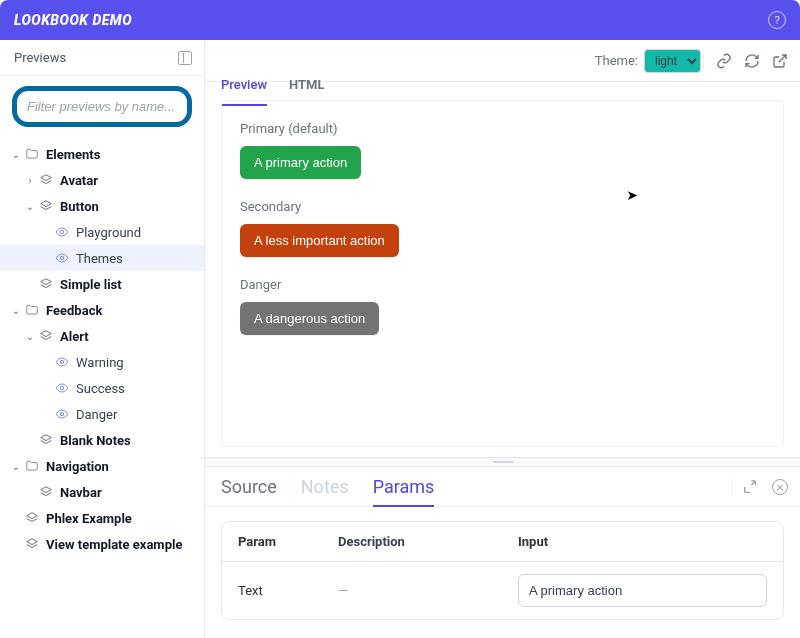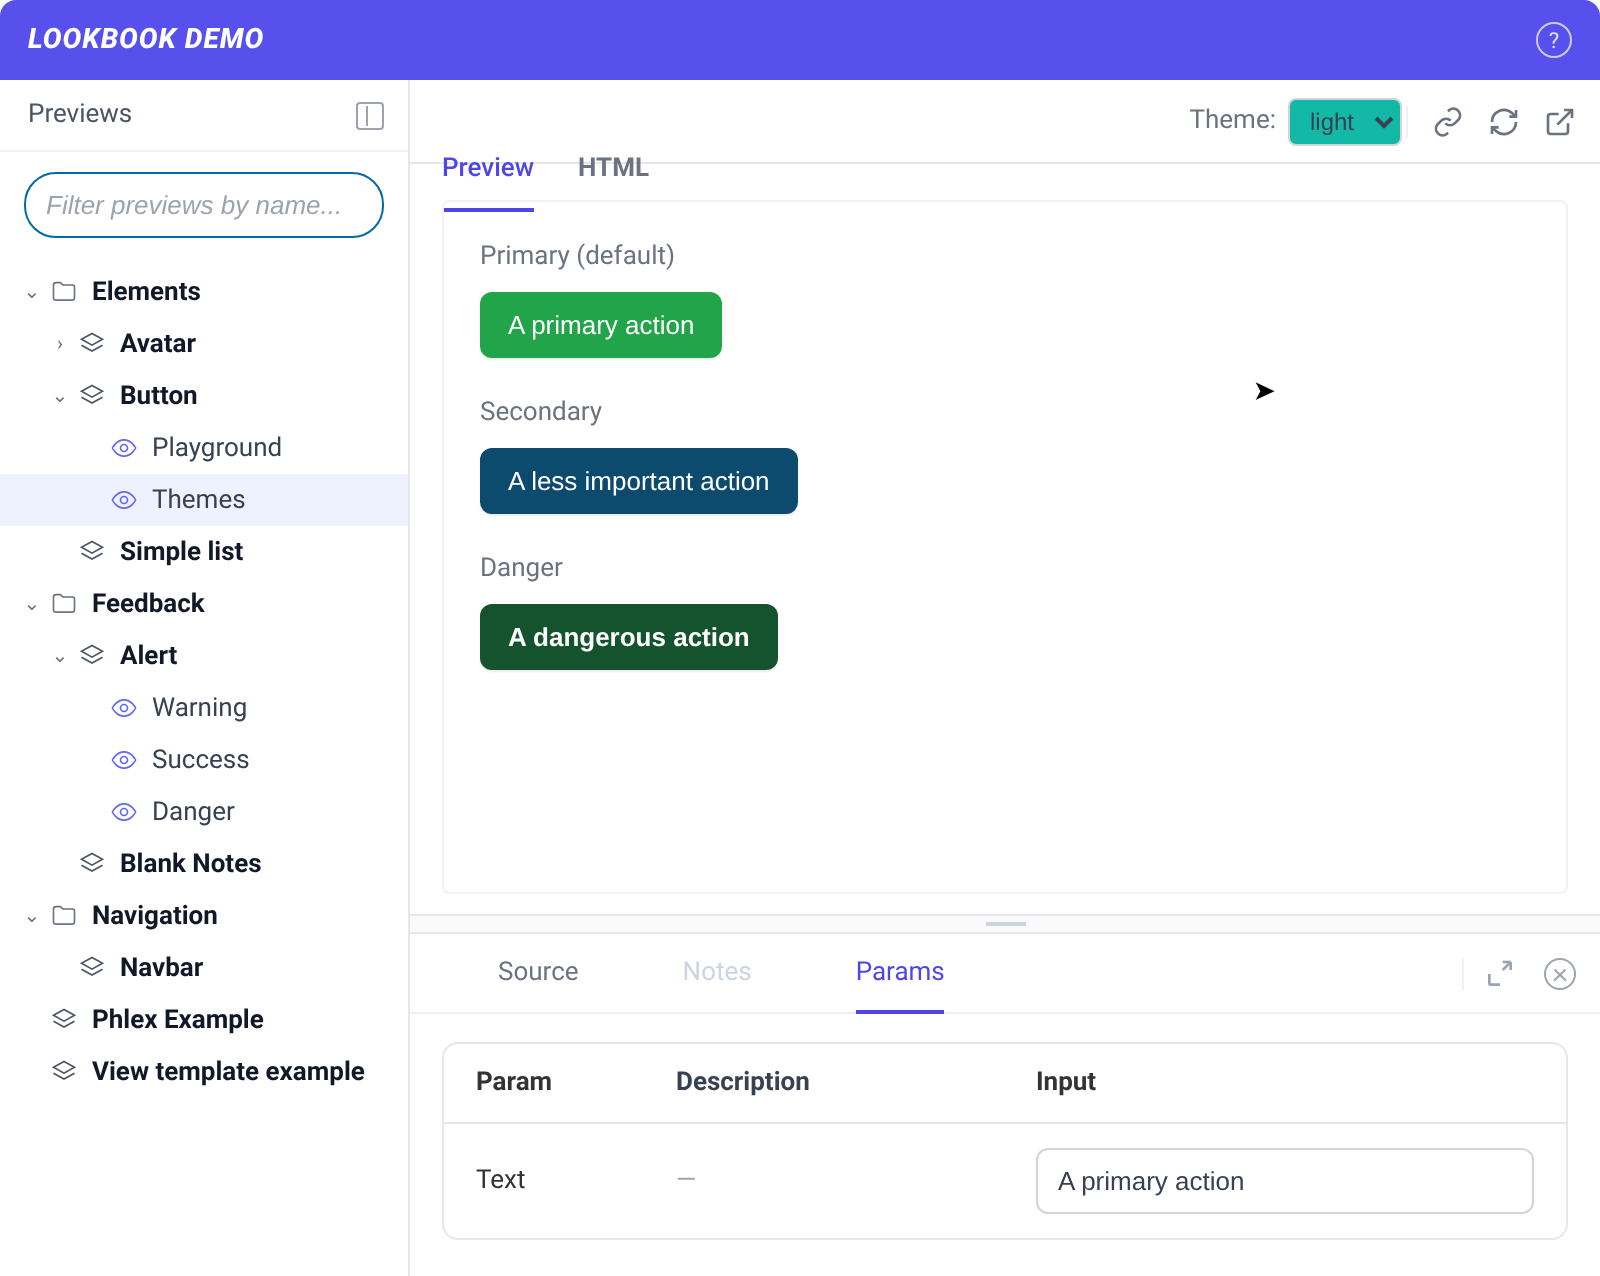--- a/index.html
+++ b/index.html
@@ -8,21 +8,21 @@
 .header { background: #5850EC; color: #fff; height: 40px; display: flex; align-items: center; padding: 0 14px; justify-content: space-between; }
 .header .title { font-weight: 800; font-size: 14px; letter-spacing: 0.5px; font-style: italic; }
 .header .help { width: 18px; height: 18px; border: 1.5px solid rgba(255,255,255,0.7); border-radius: 50%; display:flex; align-items:center; justify-content:center; font-size:11px; color:rgba(255,255,255,0.85); cursor:pointer; }
 .body { display: flex; flex: 1; min-height: 0; }
 .sidebar { width: 205px; border-right: 1px solid #e5e7eb; display:flex; flex-direction:column; background:#fff;}
 .sidebar-head { display:flex; align-items:center; justify-content:space-between; padding: 10px 12px 10px 14px; border-bottom: 1px solid #eef0f2;}
 .sidebar-head .label { font-size: 13px; color:#4b5563;}
 .sidebar-head .collapse { width:14px; height:14px; border:1.3px solid #9ca3af; border-radius:2px; position:relative; cursor:pointer;}
 .sidebar-head .collapse:after { content:""; position:absolute; left:4px; top:1px; bottom:1px; width:1.3px; background:#9ca3af;}
 .search { padding: 10px 12px; }
-.search input { width:100%; padding:8px 10px; border:1px solid #0369a1; border-radius:16px; font-size:13px; font-style:italic; color:#4b5563; outline:none;}
+.search input { width:100%; padding:8px 10px; border:5px solid #0369a1; border-radius:16px; font-size:13px; font-style:italic; color:#4b5563; outline:none;}
 .search input::placeholder { color:#9ca3af; font-style: italic;}
 .tree { padding: 4px 0 12px 0; overflow:auto; flex:1; user-select:none;}
 .row { display:flex; align-items:center; height:26px; padding-right:8px; cursor:pointer; color:#111827;}
 .row.selected { background:#EEF2FF;}
 .row .caret { width:12px; display:inline-flex; justify-content:center; color:#6b7280; font-size:10px; margin-right:2px;}
 .row .icon { width:16px; display:inline-flex; justify-content:center; margin-right:6px;}
 .row .text { font-size:13px; }
 .row.bold .text { font-weight:700; }
 .row.dim .text { color:#374151; font-weight:400;}
 .ind0 { padding-left: 10px;} .ind1{padding-left:24px;} .ind2{padding-left:40px;}
@@ -41,31 +41,31 @@
 .theme-wrap { display:flex; align-items:center; gap:6px; color:#6b7280; font-size:13px; margin-right:2px;}
 .theme-wrap select { border:1px solid #d1d5db; border-radius:4px; padding:3px 6px; font-size:12px; color:#374151; background:#14b8a6;}
 .top-actions { display:flex; align-items:center; gap:12px; padding-left:12px; border-left:1px solid #eef0f2;}
 .ic { width:16px; height:16px; color:#6b7280; cursor:pointer;}
 
 .preview { flex:1; min-height:0; padding:18px 16px 10px 16px; overflow:auto;}
 .preview-inner { border:1px solid #f0f1f3; border-radius:4px; height:100%; padding:12px 18px 22px 18px; position:relative;}
 .group-label { font-size:13px; color:#6b7280; margin: 8px 0 10px;}
 .btn { display:inline-block; border:none; border-radius:6px; color:#fff; padding: 9px 14px; font-size:13px; font-weight:500; cursor:pointer; box-shadow:0 1px 1px rgba(0,0,0,0.08);}
 .btn.primary { background:#22a54a;}
-.btn.secondary { background:#0c4a6e;}
-.btn.danger { background:#14532d;font-weight:bold;}
+.btn.secondary { background:#c2410c;}
+.btn.danger { background:#737373;}
 .grp { margin-bottom: 20px;}
 
 .splitter { height:10px; border-top:1px solid #e5e7eb; border-bottom:1px solid #e5e7eb; display:flex; align-items:center; justify-content:center; cursor:row-resize; background:#fafafa;}
 .splitter span { width:20px; height:2px; border-top:1px solid #cbd5e1; border-bottom:1px solid #cbd5e1;}
 
 .bottom { display:flex; flex-direction:column;}
 .bottom-bar { display:flex; align-items:center; height:40px; padding:0 12px 0 16px; border-bottom:1px solid #eef0f2;}
 .btabs { display:flex; gap:24px; height:100%; align-items:center;}
-.btab { font-size:13px; color:#6b7280; cursor:pointer; height:100%; display:flex; align-items:center; position:relative;margin-left:28px;}
+.btab { font-size:18px; color:#6b7280; cursor:pointer; height:100%; display:flex; align-items:center; position:relative;}
 .btab.disabled { color:#cbd5e1; cursor:default;}
 .btab.active { color:#4f46e5;}
 .btab.active:after { content:""; position:absolute; left:0; right:0; bottom:-1px; height:2px; background:#4f46e5;}
 .bottom-bar .spacer{flex:1;}
 .bactions { display:flex; align-items:center; gap:14px; padding-left:10px; border-left:1px solid #eef0f2; color:#9ca3af;}
 .bactions .ic{color:#9ca3af;}
 .xic { width:16px;height:16px;border:1.4px solid #9ca3af;border-radius:50%; position:relative; cursor:pointer;}
 .xic:before,.xic:after{content:"";position:absolute;left:3px;right:3px;top:50%;height:1.4px;background:#9ca3af;}
 .xic:before{transform:rotate(45deg);} .xic:after{transform:rotate(-45deg);}
 

